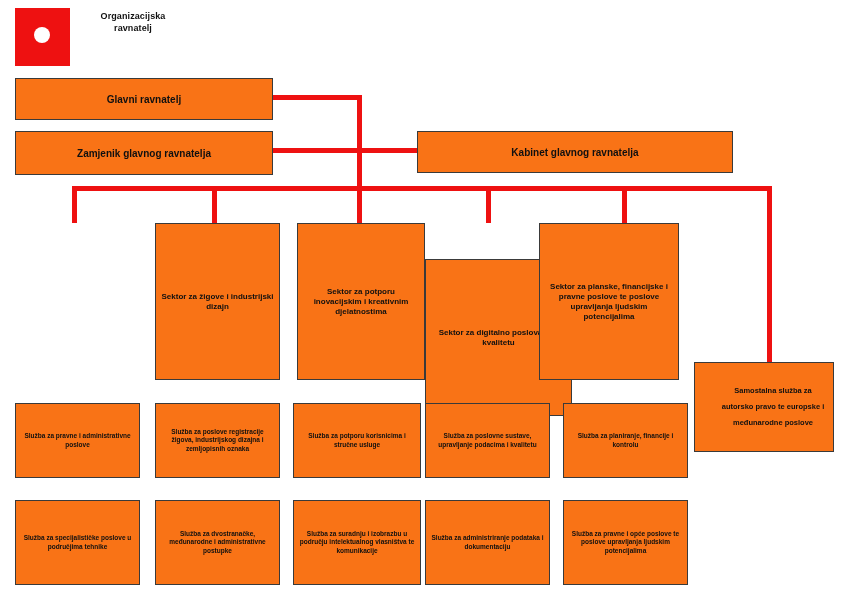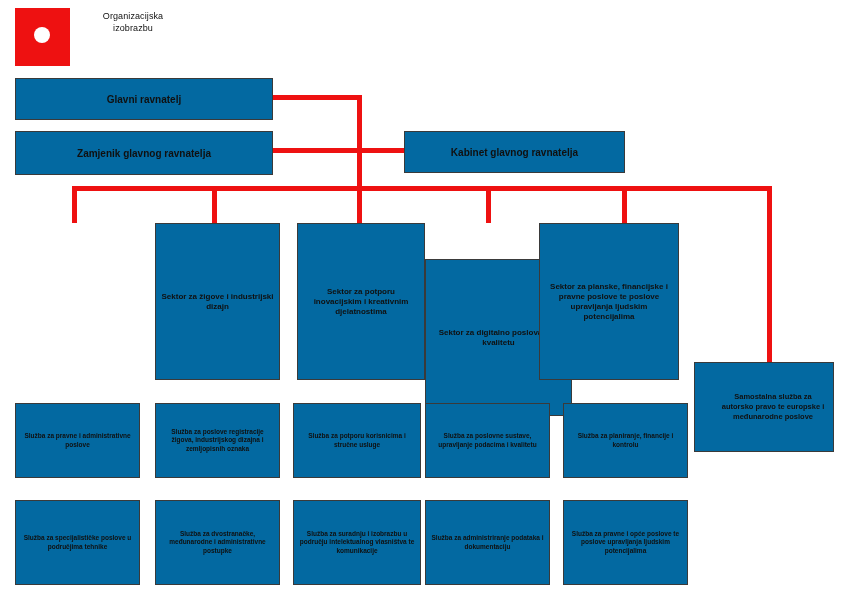--- a/index.html
+++ b/index.html
@@ -36,39 +36,39 @@
     height: 16px;
     border-radius: 50%;
     background: #ffffff;
   }
   .logo-title {
     position: absolute;
     left: 78px;
     top: 10px;
     width: 110px;
     font-size: 9px;
-    font-weight: normal;
+    font-weight: bold;
     line-height: 12px;
     color: #111111;
     text-align: center;
     letter-spacing: 0.1px;
   }
 
   
   .conn {
     position: absolute;
     background: #ee1111;
   }
 
   
   .node {
     position: absolute;
     box-sizing: border-box;
     border: 1px solid #3a3a3a;
-    background: #0369a1;
+    background: #f97316;
     display: flex;
     align-items: center;
     justify-content: center;
     text-align: center;
     color: #101010;
     font-weight: bold;
     padding: 3px 5px;
   }
   .node .label {
     display: block;
@@ -88,33 +88,33 @@
   .node.sector .label { line-height: 10px; }
 
   .node.sluzba {
     font-size: 6.5px;
   }
   .node.sluzba .label { line-height: 8.5px; }
 
   .node.standalone {
     font-size: 7.5px;
   }
-  .node.standalone .label { line-height: 10px; margin-left: 18px; }
+  .node.standalone .label { line-height: 16px; margin-left: 18px; }
 </style>
 </head>
 <body>
 
 <div id="canvas">
 
   <div class="logo-mark">
     <div class="logo-dot"></div>
   </div>
   <div class="logo-title">
     <span>Organizacijska</span><br>
-    <span>izobrazbu</span>
+    <span>ravnatelj</span>
   </div>
 
   <div class="conn" style="left:272px; top:95px; width:90px; height:5px;"></div>
 
   <div class="conn" style="left:357px; top:95px; width:5px; height:125px;"></div>
 
   <div class="conn" style="left:272px; top:148px; width:153px; height:5px;"></div>
 
   <div class="conn" style="left:72px; top:186px; width:700px; height:5px;"></div>
 
@@ -127,21 +127,21 @@
   <div class="conn" style="left:767px; top:186px; width:5px; height:177px;"></div>
 
   <div class="node top" style="left:15px; top:78px; width:258px; height:42px;">
     <span class="label">Glavni ravnatelj</span>
   </div>
 
   <div class="node top" style="left:15px; top:131px; width:258px; height:44px;">
     <span class="label">Zamjenik glavnog ravnatelja</span>
   </div>
 
-  <div class="node top" style="left:404px; top:131px; width:221px; height:42px;justify-content:center;">
+  <div class="node top" style="left:417px; top:131px; width:316px; height:42px;justify-content:center;">
     <span class="label">Kabinet glavnog ravnatelja</span>
   </div>
 
 
   <div class="node sector" style="left:155px; top:223px; width:125px; height:157px;text-align:center;">
     <span class="label">Sektor za žigove i industrijski dizajn</span>
   </div>
 
   <div class="node sector" style="left:297px; top:223px; width:128px; height:157px;">
     <span class="label">Sektor za potporu inovacijskim i kreativnim djelatnostima</span>

